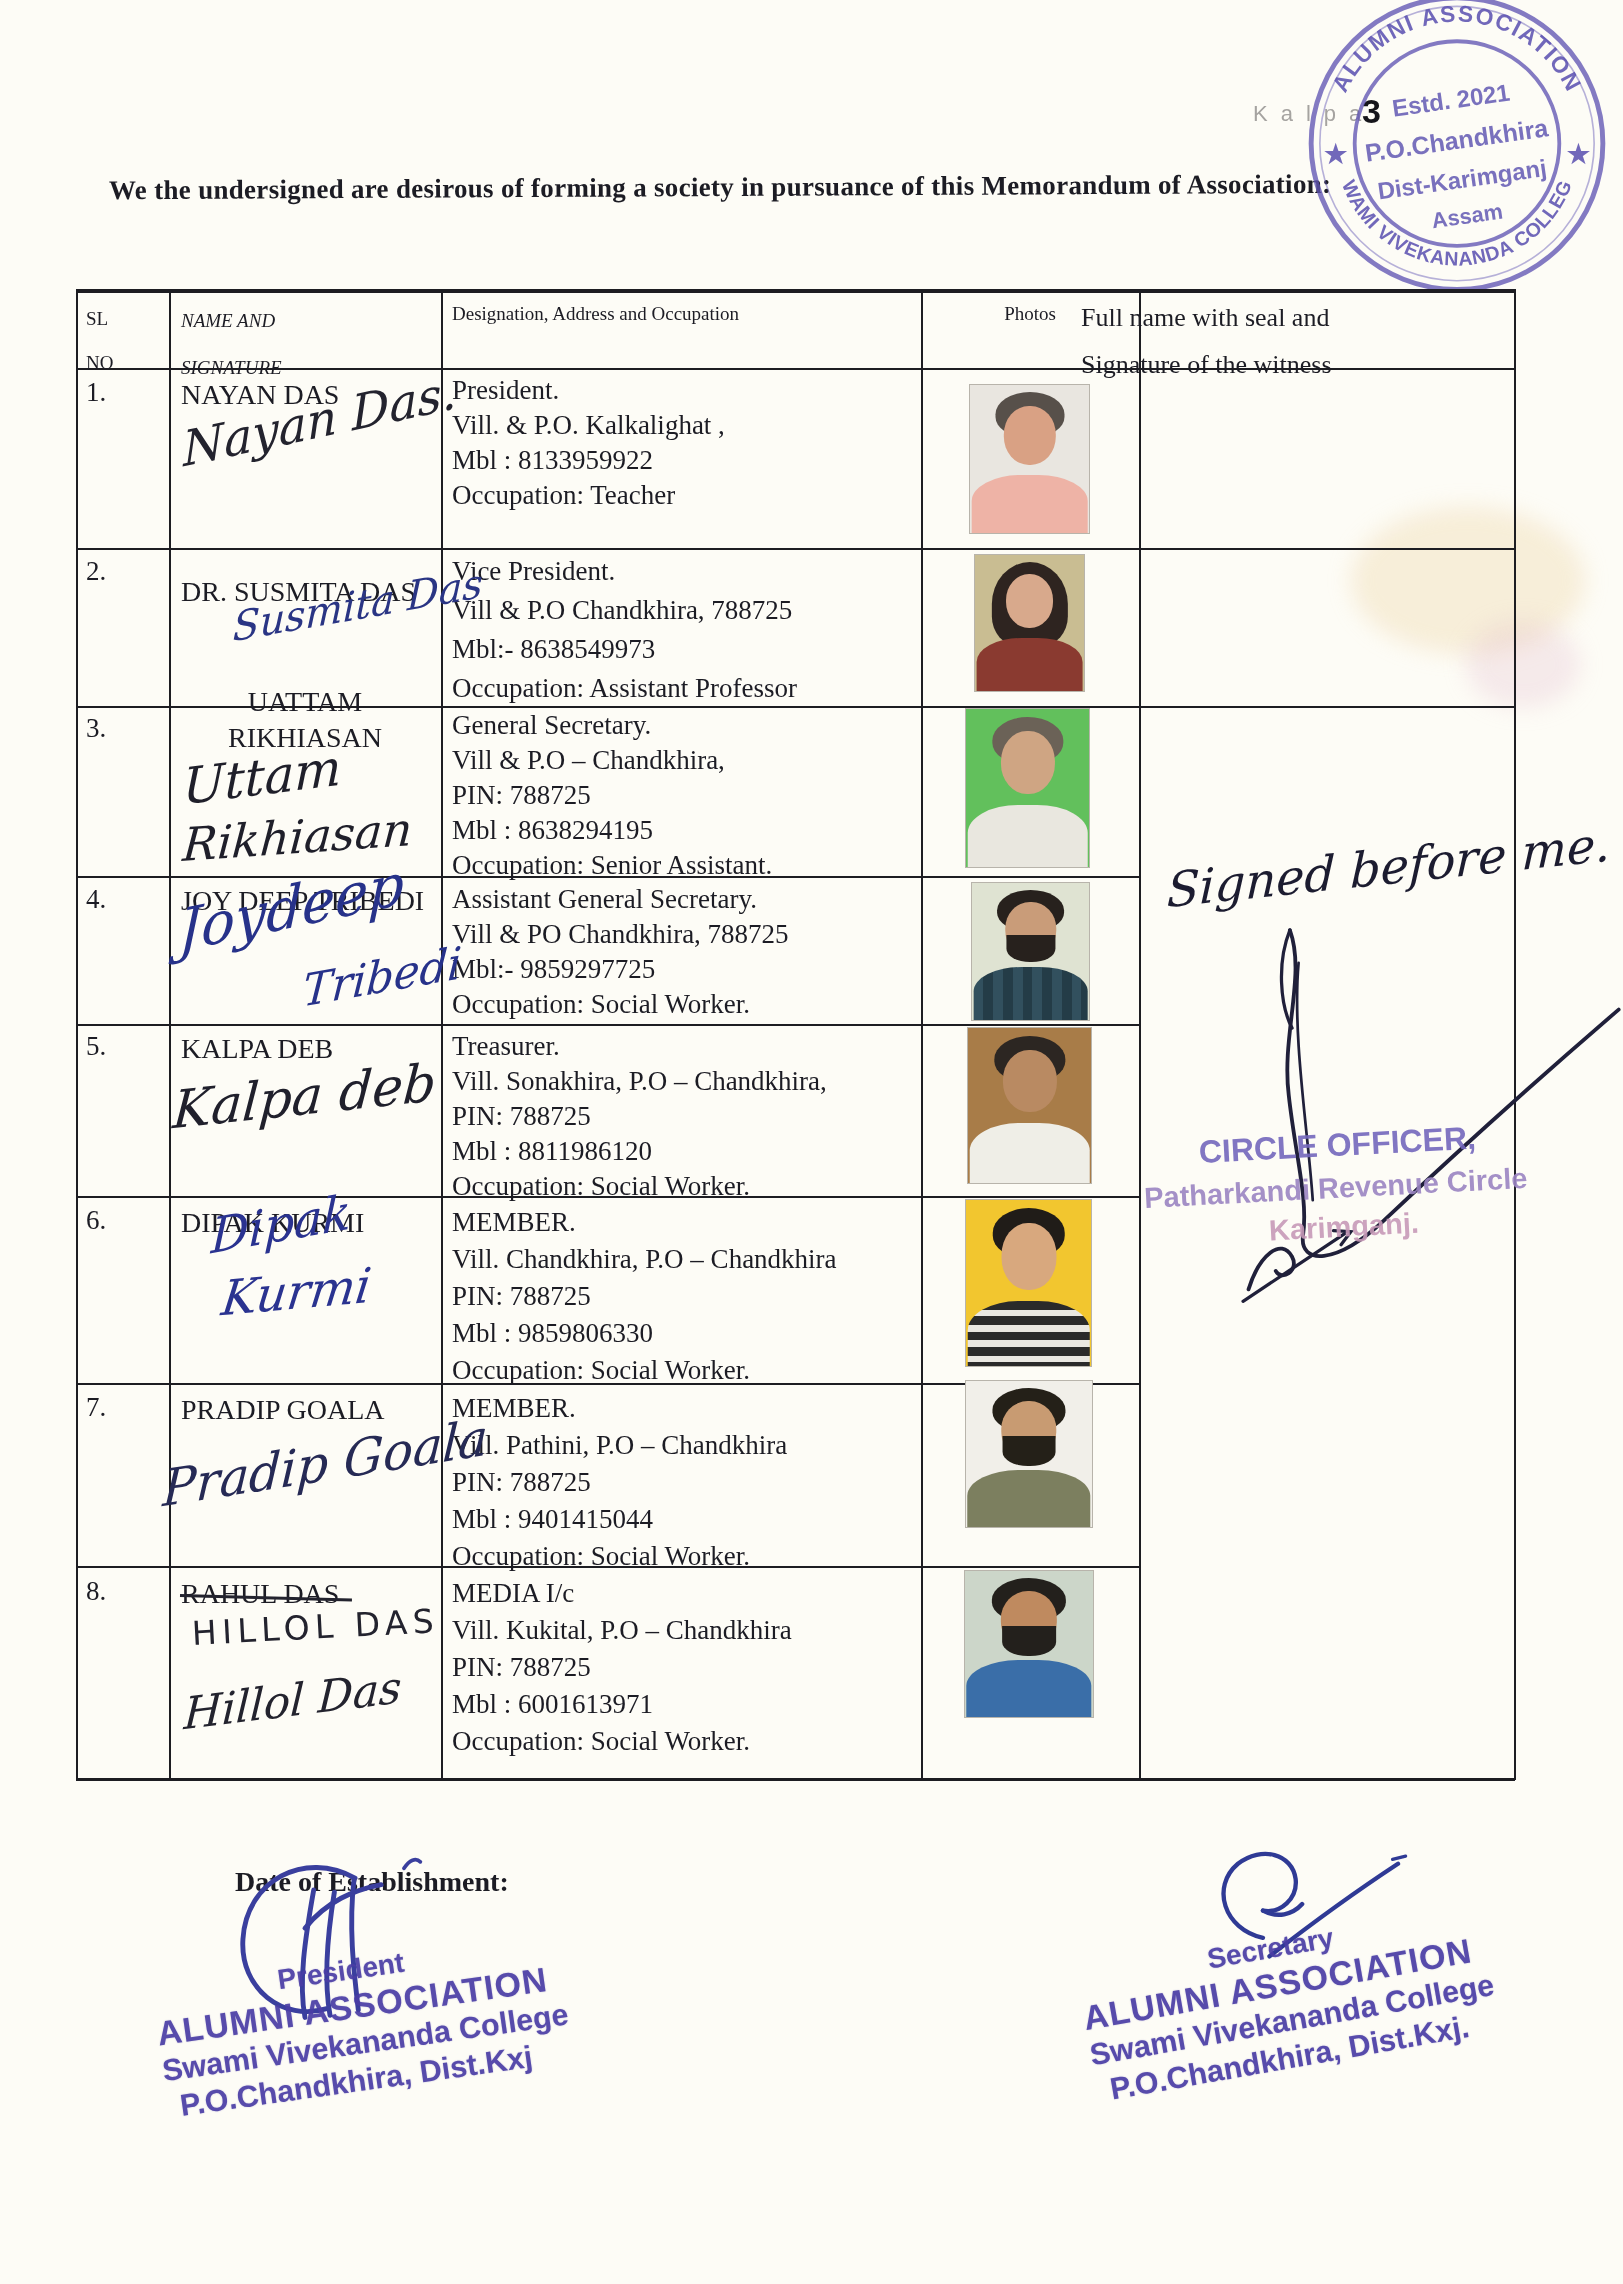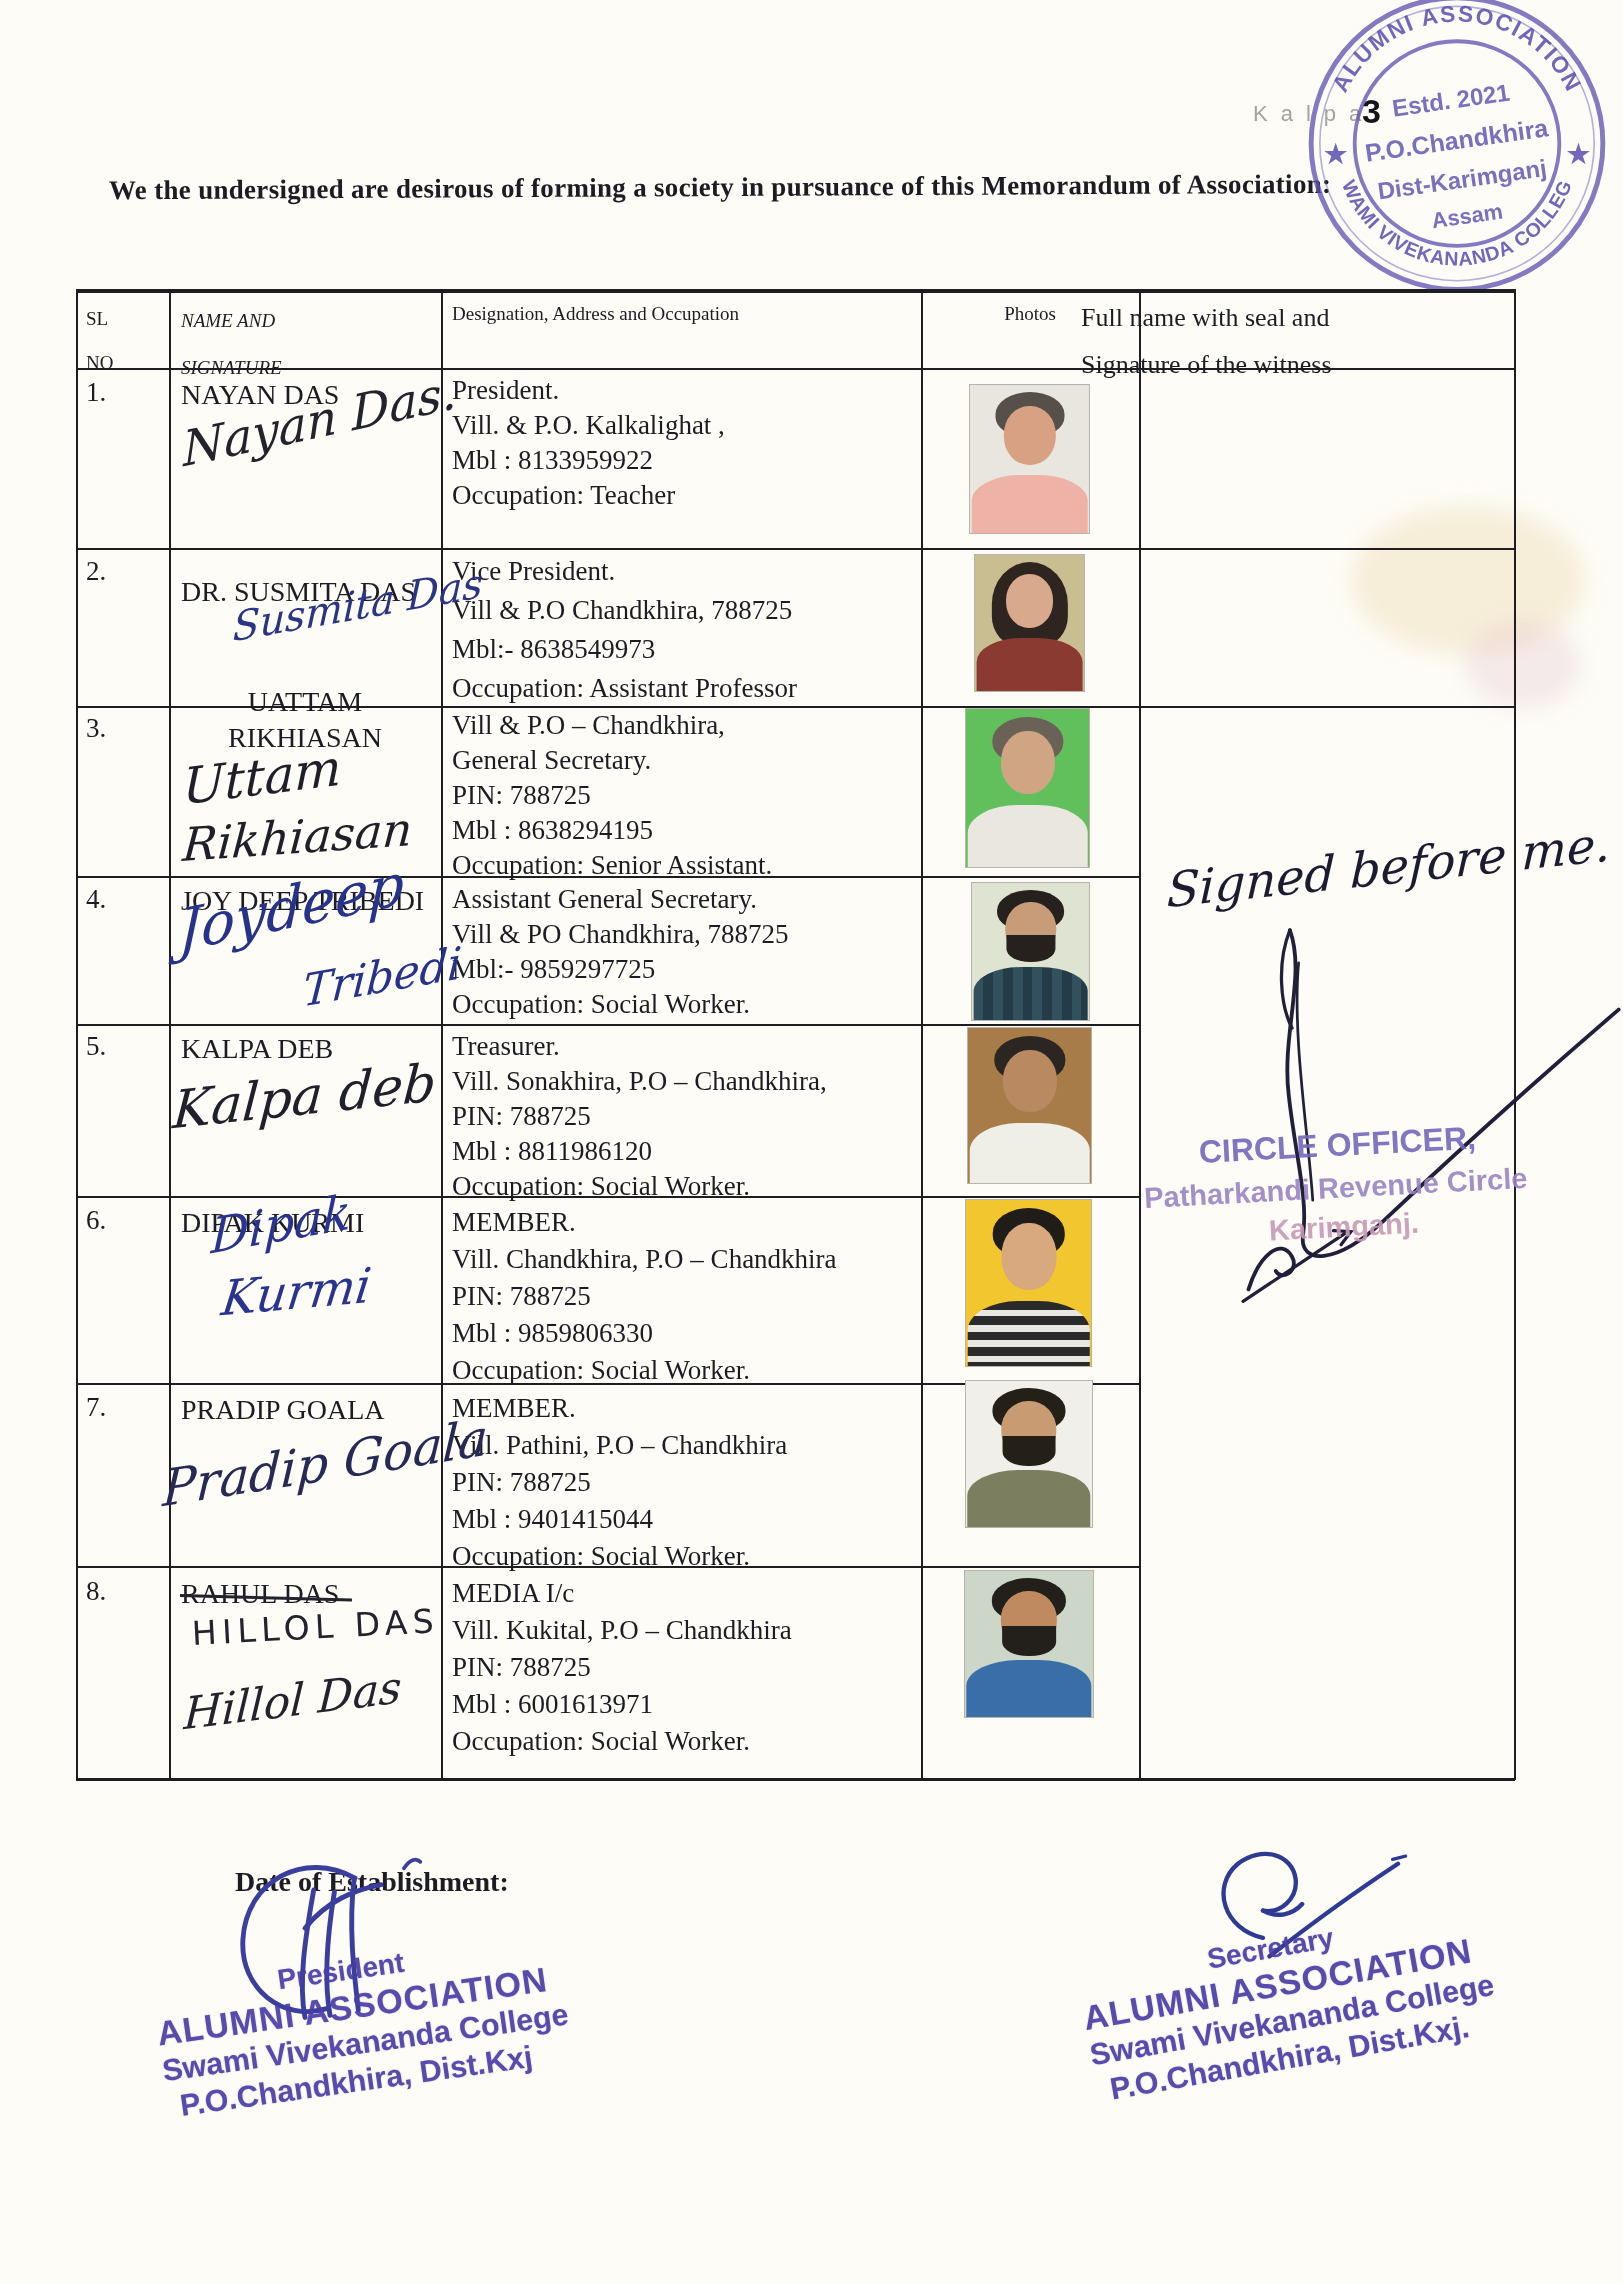--- a/index.html
+++ b/index.html
@@ -122,21 +122,21 @@
   <div class="cell details lh72" style="top:552px;"><div>Vice President.</div><div>Vill &amp; P.O Chandkhira, 788725</div><div>Mbl:- 8638549973</div><div>Occupation: Assistant Professor</div></div>
   <div class="photo" style="left: 974px; top: 554px; width: 109px; height: 136px; background: rgb(201, 189, 146);">
       <div class="ph-hair" style="background: rgb(46, 36, 32); width: 70%; height: 62%; border-radius: 50% 50% 35% 35%;"></div>
       <div class="ph-face" style="background: rgb(216, 169, 140);"></div>
       <div class="ph-body" style="background: rgb(138, 58, 48);"></div>
     </div>
   <div class="hw" style="left:233px;top:604px;font-size:40px;color:#2a3584;transform:rotate(-10deg) skewX(-12deg);">Susmita Das</div>
 
   <div class="cell sl" style="top:713px;">3.</div>
   <div class="cell name" style="top:684px;text-align:center;">UATTAM RIKHIASAN</div>
-  <div class="cell details" style="top:708px;"><div>Vill &amp; P.O – Chandkhira,</div><div>General Secretary.</div><div>PIN: 788725</div><div>Mbl : 8638294195</div><div>Occupation: Senior Assistant.</div></div>
+  <div class="cell details" style="top:708px;"><div>General Secretary.</div><div>Vill &amp; P.O – Chandkhira,</div><div>PIN: 788725</div><div>Mbl : 8638294195</div><div>Occupation: Senior Assistant.</div></div>
   <div class="photo" style="left: 965px; top: 708px; width: 123px; height: 158px; background: rgb(98, 192, 92);">
       <div class="ph-hair" style="background: rgb(107, 98, 87);"></div>
       <div class="ph-face" style="background: rgb(207, 165, 131);"></div>
       <div class="ph-body" style="background: rgb(233, 231, 223);"></div>
     </div>
   <div class="hw" style="left:183px;top:758px;font-size:50px;color:#1f1f2a;transform:rotate(-7deg) skewX(-8deg);">Uttam</div>
   <div class="hw" style="left:183px;top:818px;font-size:46px;color:#1f1f2a;transform:rotate(-4deg) skewX(-8deg);">Rikhiasan</div>
 
   <div class="cell sl" style="top:884px;">4.</div>
   <div class="cell name" style="top:883px;">JOY DEEP TRIBEDI</div>

